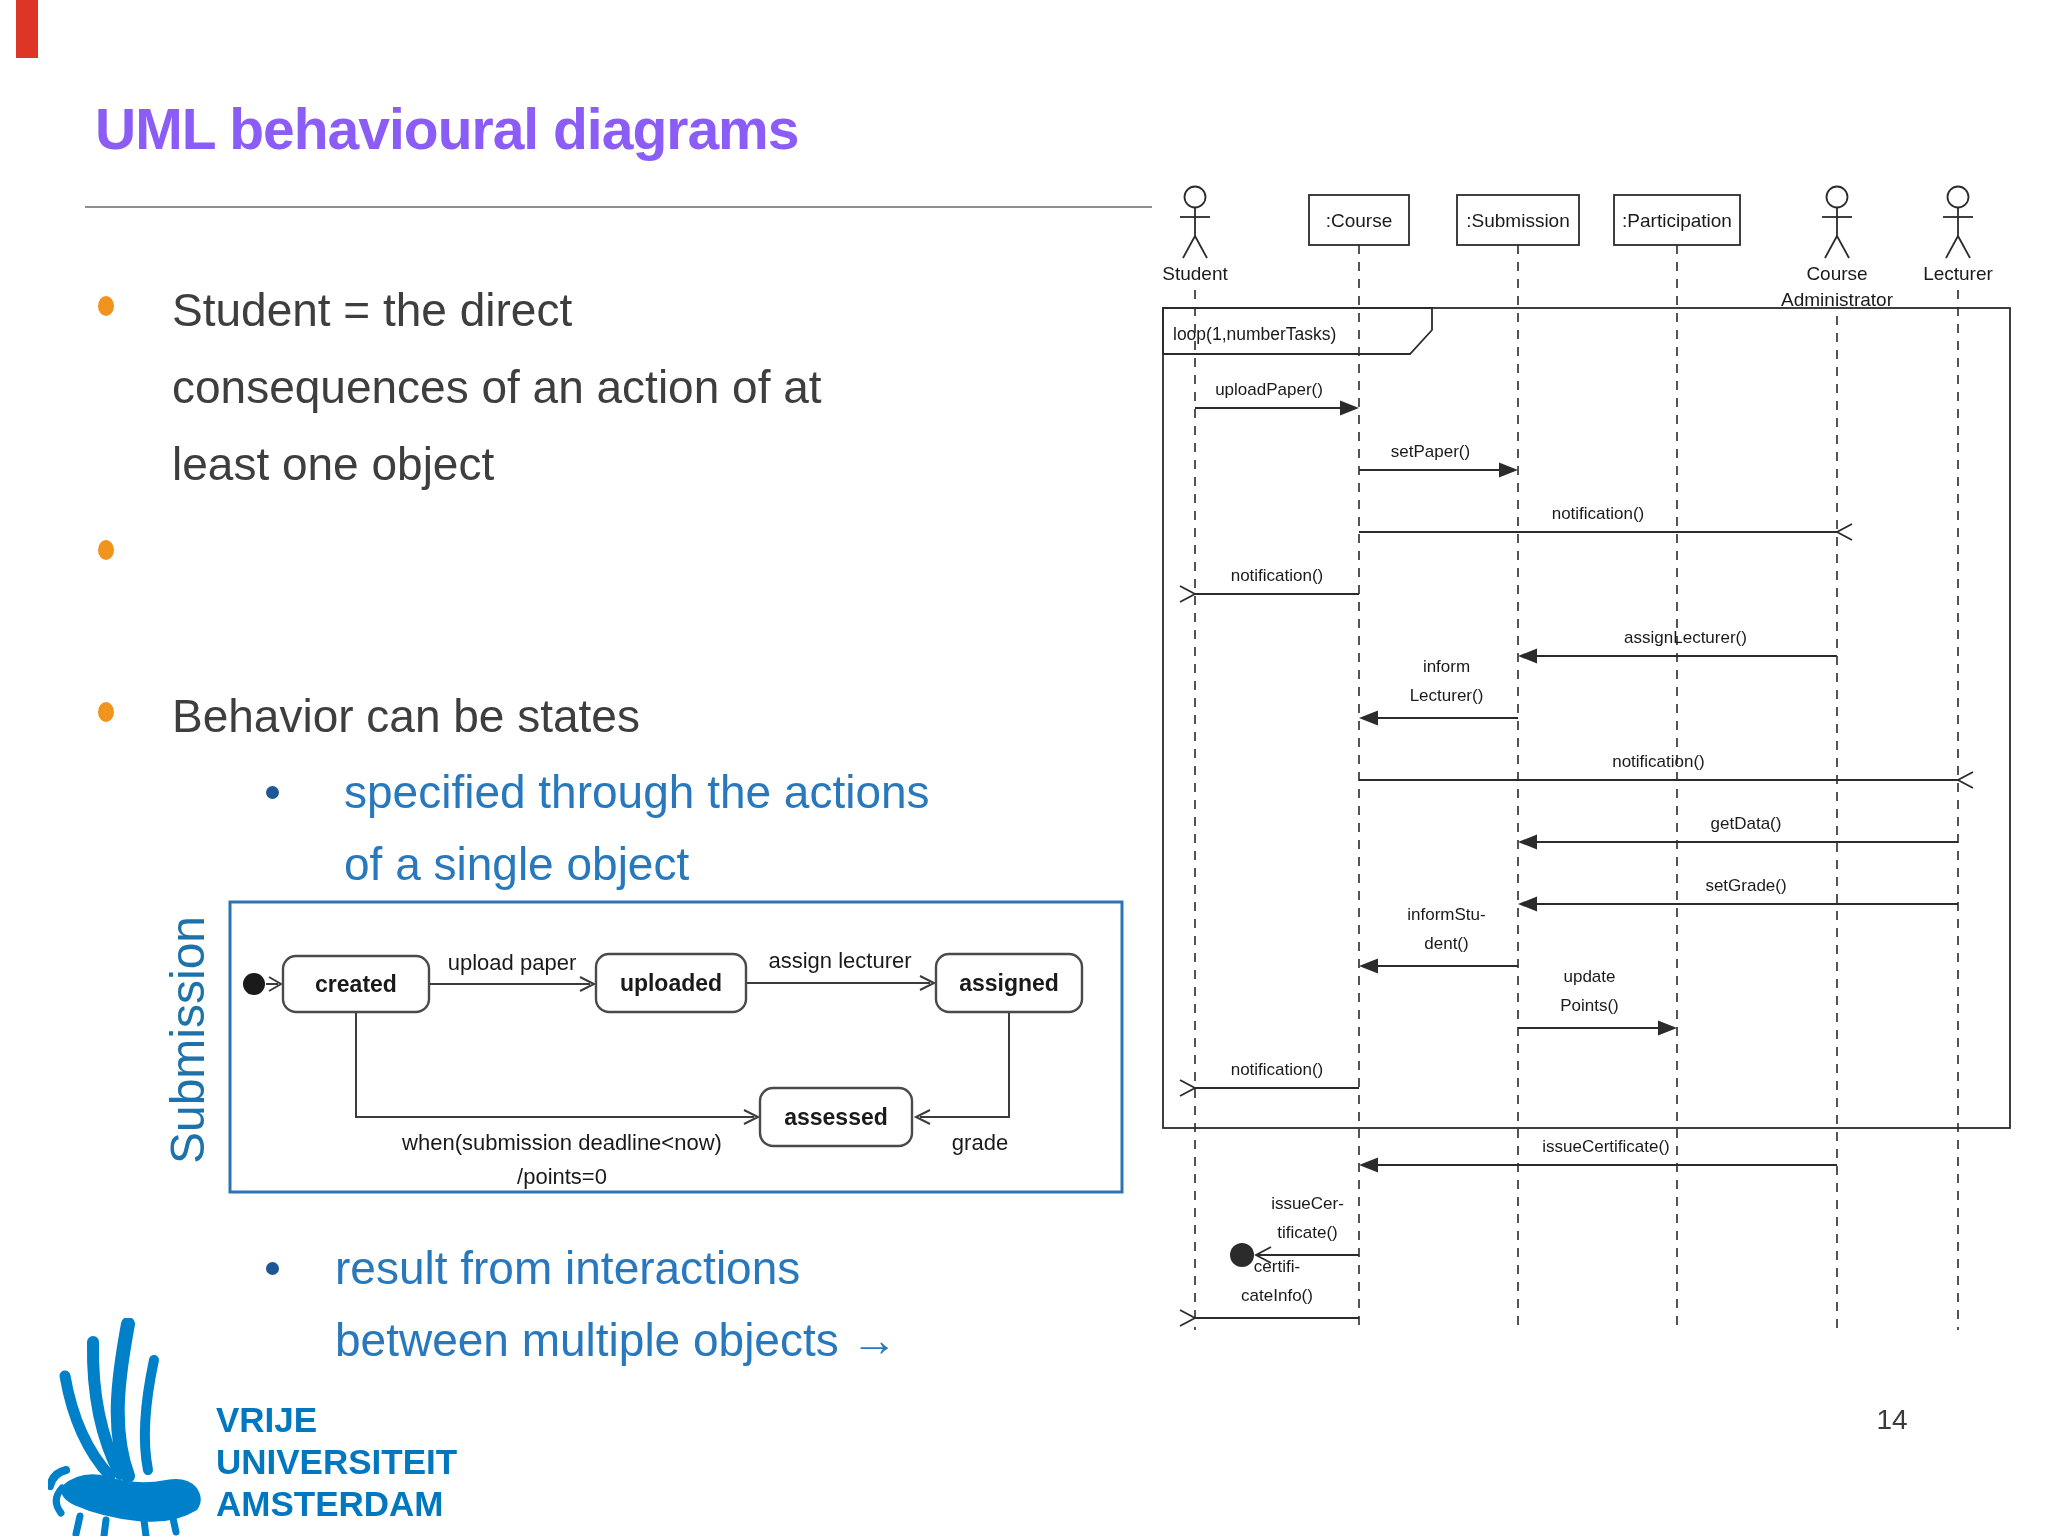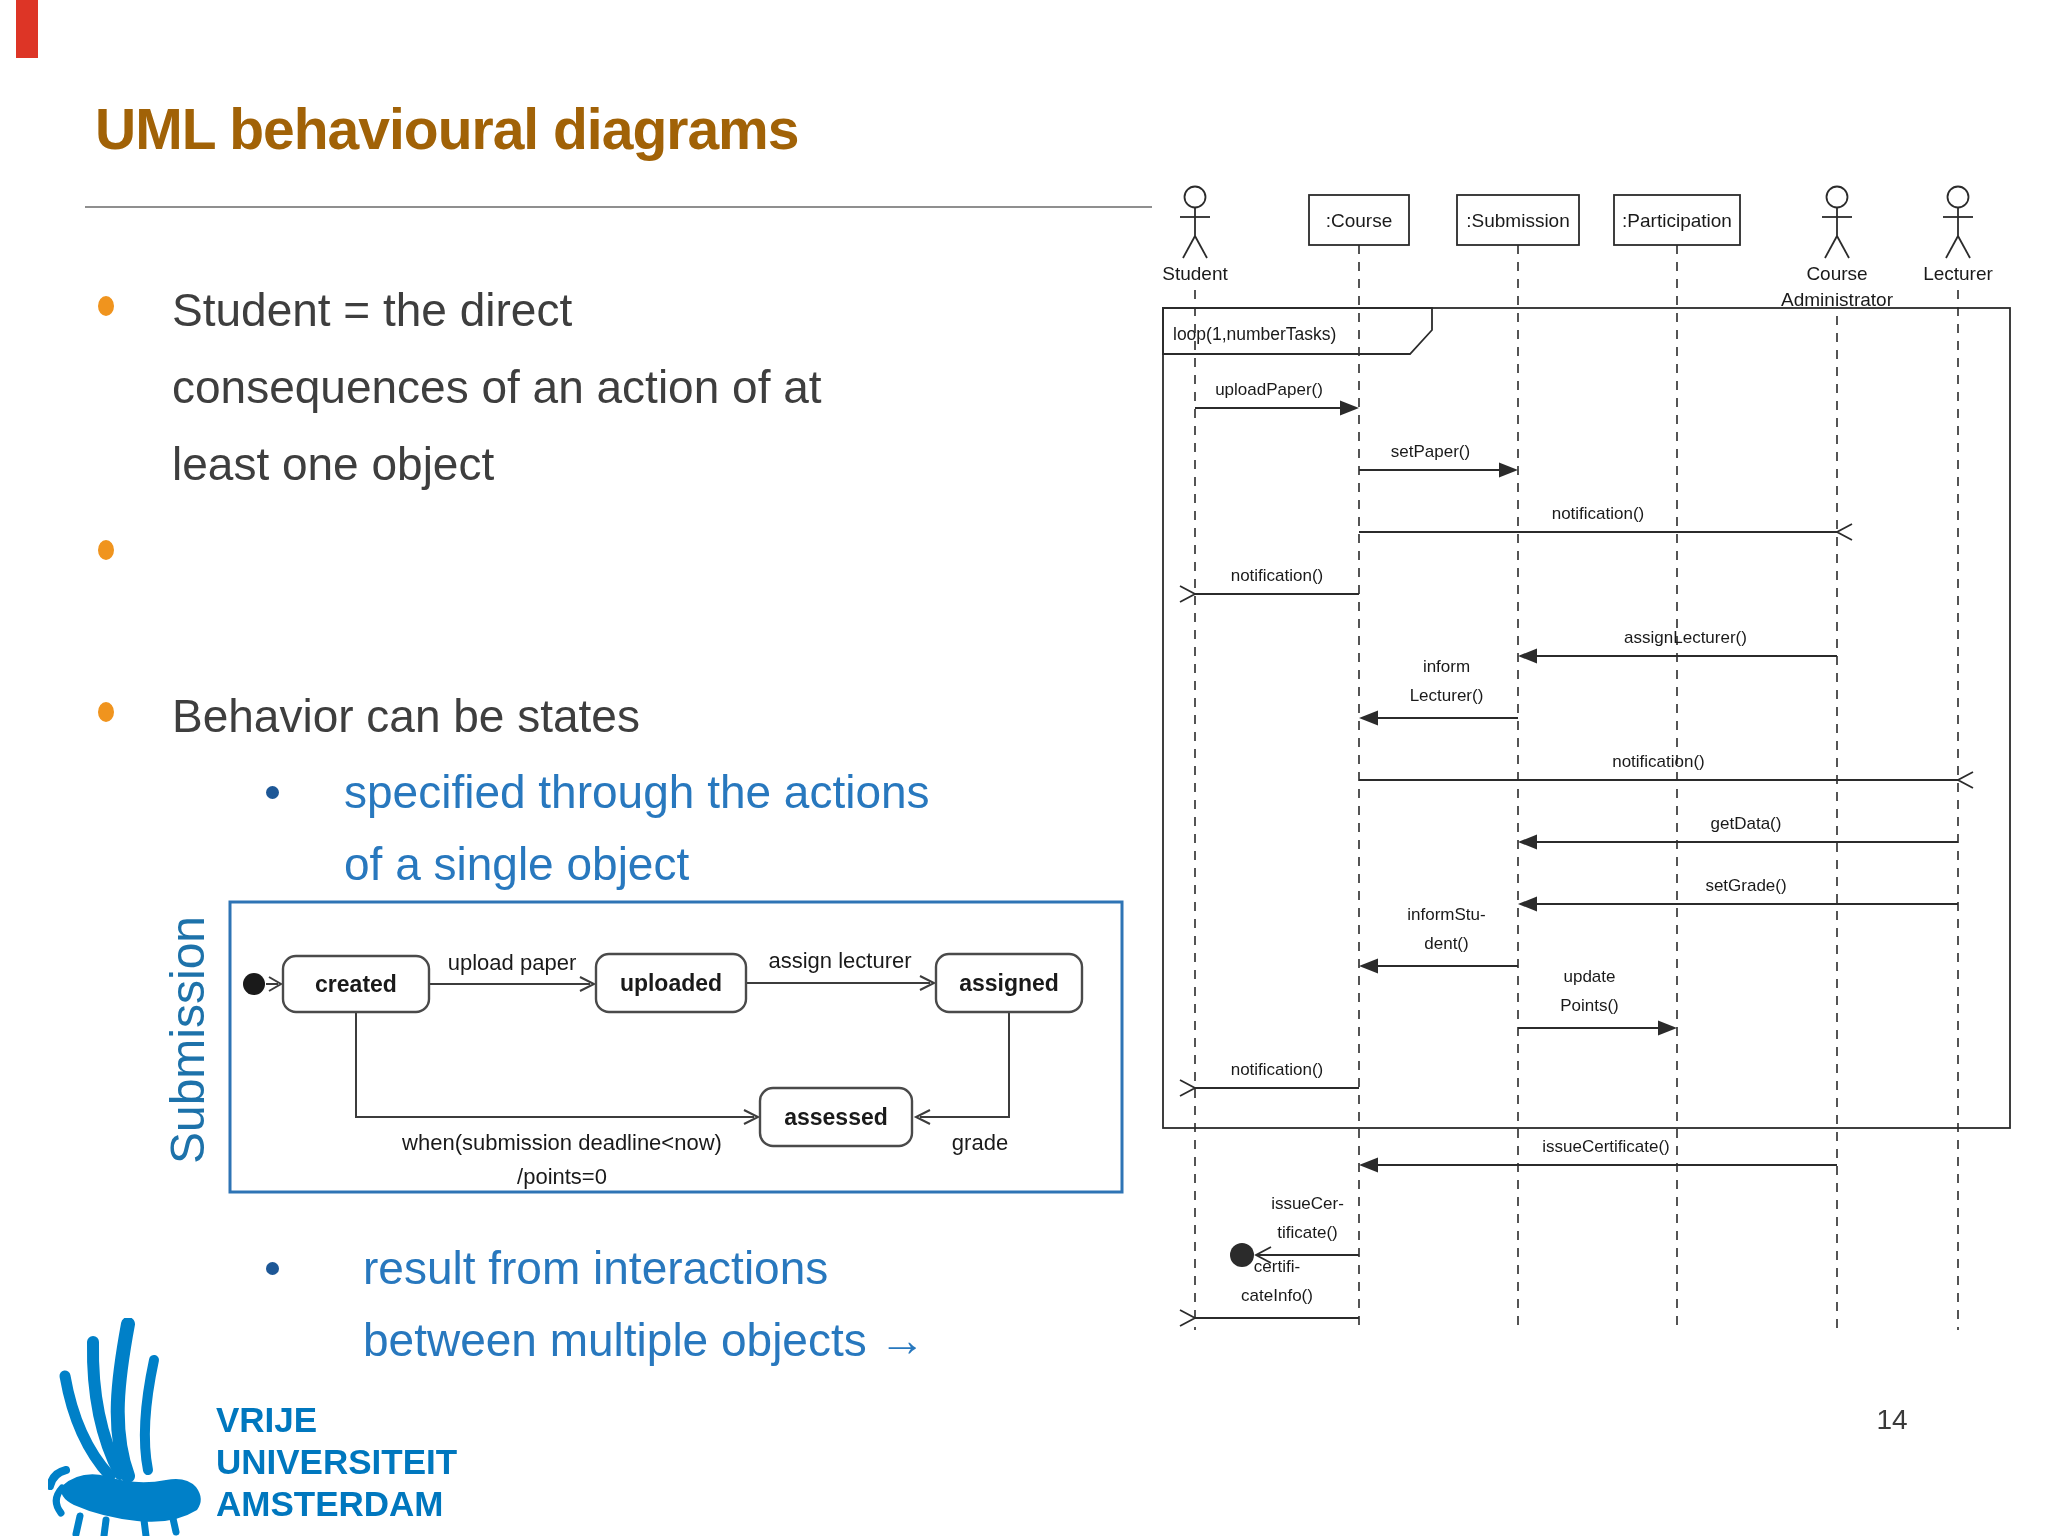--- a/index.html
+++ b/index.html
@@ -15,39 +15,39 @@
   .title-rule{position:absolute;left:85px;top:206px;width:1067px;height:2px;background:#8f8f8f;}
   .bullet{position:absolute;display:flex;align-items:flex-start;}
   .bullet .dot{flex:0 0 auto;width:16px;height:20px;border-radius:50%;margin:24px 58px 0 3px;}
   .bullet .btext{font-size:46px;line-height:77px;white-space:pre-line;}
   .sub .dot{width:13px;height:13px;margin:30px 56px 0 4px;}
   .sub .btext{line-height:72px;}
   .b1{left:95px;top:272px;width:860px;}
   .b2{left:95px;top:516px;width:860px;}
   .b3{left:95px;top:678px;width:860px;}
   .s1{left:262px;top:756px;width:700px;gap:9px;}
-  .s2{left:262px;top:1232px;width:700px;gap:28px;}
+  .s2{left:262px;top:1232px;width:700px;}
   .submission-label{
     position:absolute;left:23px;top:1010px;width:330px;height:60px;line-height:60px;
     text-align:center;font-size:48px;transform:rotate(-90deg);
   }
   .statesvg{position:absolute;left:228px;top:898px;}
   .seqsvg{position:absolute;left:1140px;top:170px;}
   .logosvg{position:absolute;left:48px;top:1318px;}
   .pagenum{position:absolute;left:1852px;top:1404px;width:80px;text-align:center;font-size:28px;color:#3a3a3a;}
   svg text{font-family:"Liberation Sans","DejaVu Sans",sans-serif;}
 </style>
 </head>
 <body>
 
 <div class="slide">
 
   <div class="red-marker" style="background: rgb(221, 53, 38);"></div>
 
-  <div class="title" style="color: #a16207;">UML behavioural diagrams</div>
+  <div class="title" style="color: #8b5cf6;">UML behavioural diagrams</div>
   <div class="title-rule"></div>
 
   <div class="bullet b1">
     <span class="dot main-dot" style="background: rgb(240, 148, 30);"></span>
     <div class="btext">Student  = the direct
 consequences of an action of at
 least one object</div>
   </div>
   <div class="bullet b2">
     <span class="dot main-dot" style="background: rgb(240, 148, 30);"></span>

